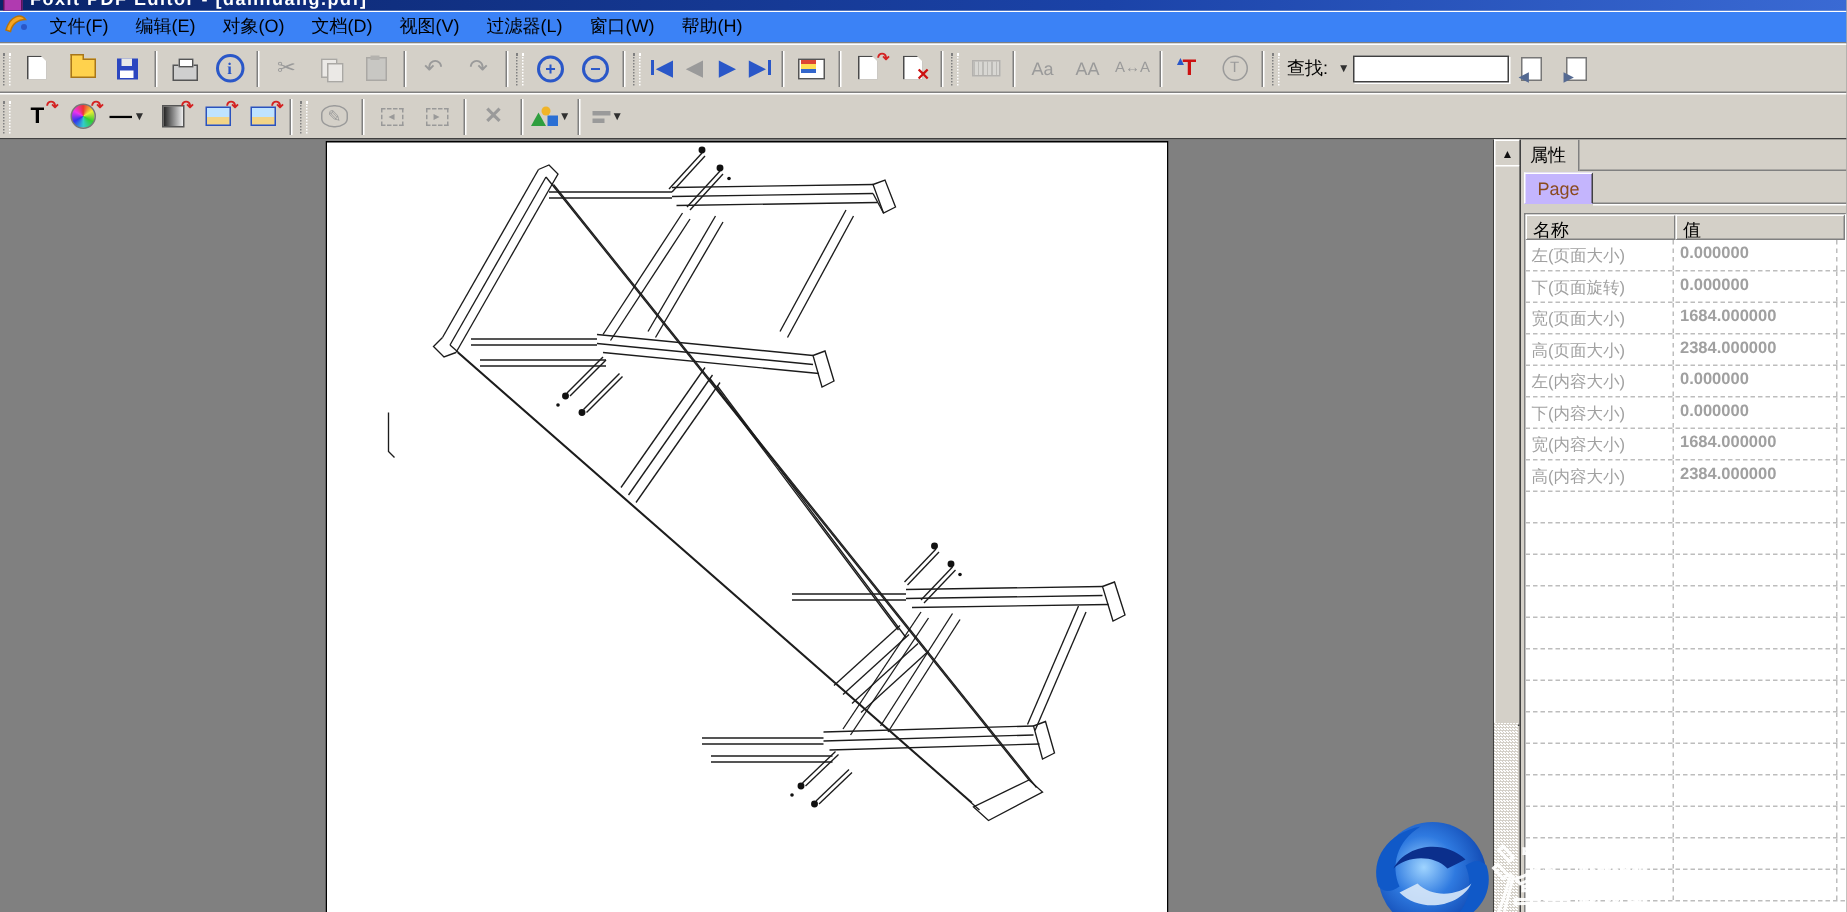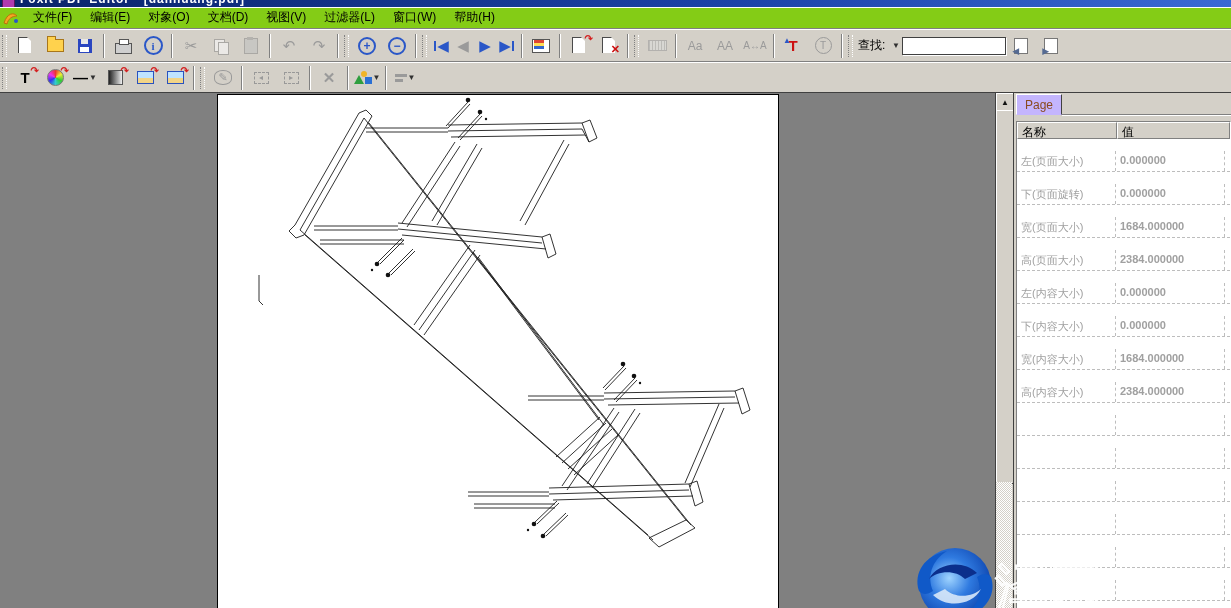--- a/index.html
+++ b/index.html
@@ -10,21 +10,21 @@
     -webkit-font-smoothing:none;
   }
   
   .titlebar{height:7px;background:linear-gradient(90deg,#0a246a,#1b43a8 60%,#3a6ad4);
     position:relative;overflow:hidden;}
   .titlebar .appicon{position:absolute;left:2px;top:-6px;width:11px;height:12px;
     background:#b03ab0;border:1px solid #5a155a;}
   .titlebar .wtitle{position:absolute;left:20px;top:-8px;color:#fff;font-weight:bold;
     font-size:12px;letter-spacing:1px;white-space:nowrap;}
   
-  .menubar{height:21px;background:#84cc16;display:flex;align-items:center;
+  .menubar{height:21px;background:#3b82f6;display:flex;align-items:flex-start;
     border-bottom:1px solid #808080;box-shadow:0 1px 0 #fff inset;}
   .menuicon{width:18px;height:16px;margin:0 4px 0 2px;flex:none;}
   .menuitem{padding:2px 9px;white-space:nowrap;cursor:default;}
   
   .toolbar{background:#d4d0c8;display:flex;align-items:center;
     border-top:1px solid #fff;border-bottom:1px solid #808080;}
   .toolbar1{height:31px;}
   .toolbar2{height:29px;}
   .grip{width:3px;height:22px;margin:0 3px 0 2px;
     border-left:1px dotted #808080;border-right:1px dotted #fff;}
@@ -104,21 +104,21 @@
     display:flex;flex-direction:column;overflow:hidden;}
   .panelcaption{height:21px;display:flex;align-items:flex-end;}
   .panelcaption .cap{padding:2px 8px 2px 6px;border-right:1px solid #808080;}
   .panelcaption .caprest{flex:1;border-bottom:1px solid #808080;height:20px;}
   .pagetabrow{height:22px;display:flex;align-items:flex-end;padding-left:2px;}
   .pagetab{width:44px;text-align:center;padding:3px 0 2px;background:#c4b5fd;
     border:1px solid;border-color:#fff #404040 transparent #fff;color:#8a4a1e;font-size:12px;}
   .pagetabrest{flex:1;height:21px;border-bottom:1px solid #808080;box-shadow:0 1px 0 #fff;}
   .proptable{flex:1;margin:6px 0 0 2px;background:#fff;
     border:1px solid;border-color:#808080 #fff #fff #808080;
-    display:flex;flex-direction:column;overflow:hidden;font-size:11px;gap:12px;}
+    display:flex;flex-direction:column;overflow:hidden;font-size:11px;}
   .phead{display:flex;height:17px;background:#d4d0c8;flex:none;}
   .phead .hc{border:1px solid;border-color:#fff #808080 #808080 #fff;
     padding:1px 4px;font-size:12px;}
   .hc.c1{width:90px;flex:none;} .hc.c2{flex:1;}
   .prow{display:flex;height:20px;flex:none;border-bottom:1px dashed #bdbdbd;color:#a0a0a0;}
   .prow .c1{width:90px;flex:none;padding:3px 4px 0;border-right:1px dashed #bdbdbd;
     white-space:nowrap;overflow:hidden;}
   .prow .c2{width:100px;flex:none;padding:3px 4px 0;border-right:1px dashed #bdbdbd;
     white-space:nowrap;overflow:hidden;font-weight:bold;}
   .prow .c3{flex:1;}
@@ -444,20 +444,24 @@
 
   <div class="vscroll">
     <div class="sbtn">
         <span>▲</span>
       </div>
     <div class="sthumb"></div>
     <div class="strack"></div>
   </div>
 
   <div class="rightpanel">
+    <div class="panelcaption">
+      <span class="cap">属性</span>
+      <span class="caprest"></span>
+    </div>
     <div class="pagetabrow">
       <span class="pagetab">Page</span>
       <span class="pagetabrest"></span>
     </div>
     <div class="proptable">
       <div class="phead">
         <span class="hc c1">名称</span>
         <span class="hc c2">值</span>
       </div>
       <div class="prow">

